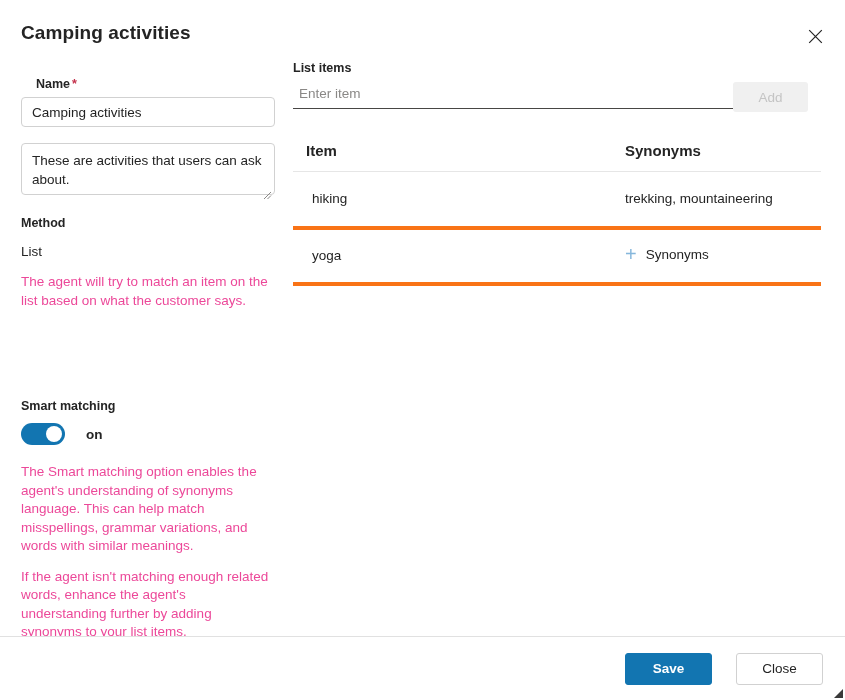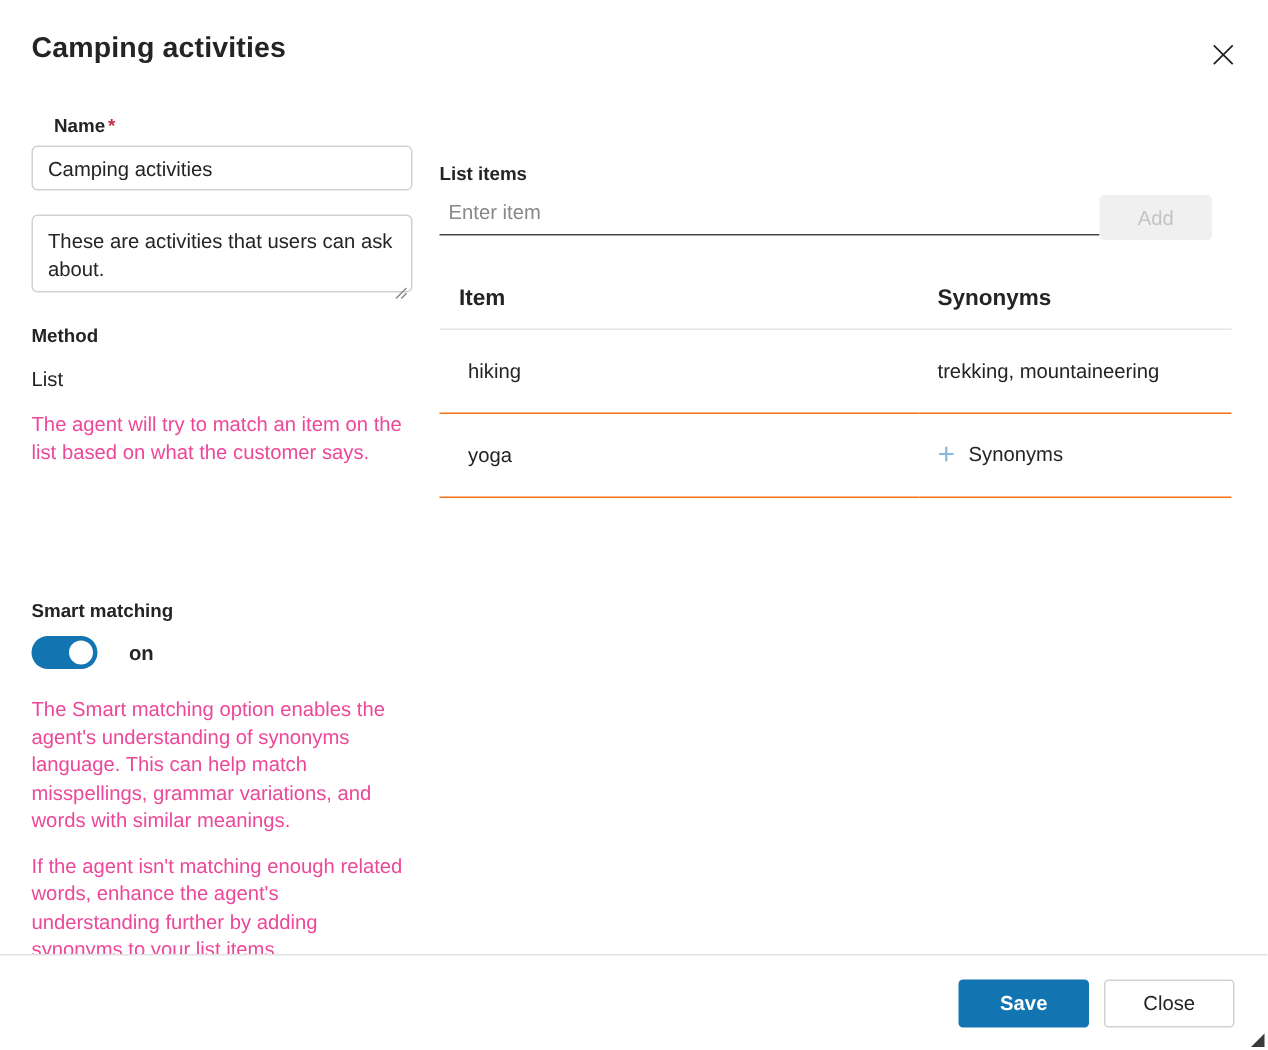--- a/index.html
+++ b/index.html
@@ -178,21 +178,20 @@
     font-weight: 600;
     color: #242424;
   }
 
   
   .right-col {
     position: absolute;
     left: 293px;
     top: 60px;
     width: 528px;
-    margin-top: 48px;
   }
 
   .listitems-label {
     font-size: 12.5px;
     font-weight: 600;
     color: #242424;
     line-height: 16px;
     margin-bottom: 6px;
   }
 
@@ -241,21 +240,21 @@
     border-bottom: 1px solid #e6e6e6;
   }
   .items-table th.col-item { width: 320px; padding-left: 13px; }
   .items-table th.col-syn { padding-left: 12px; }
 
   .items-table td {
     font-size: 13.5px;
     color: #242424;
     height: 56px;
     vertical-align: middle;
-    border-bottom: 1px solid #f97316;
+    border-bottom: 4px solid #f97316;
   }
   .items-table td.col-item { padding-left: 19px; }
   .items-table td.col-syn  { padding-left: 12px; }
 
   .syn-add {
     display: inline-flex;
     align-items: center;
     gap: 9px;
     cursor: pointer;
   }
@@ -268,21 +267,21 @@
 
   
   .footer {
     flex: none;
     height: 64px;
     border-top: 1px solid #e1e1e1;
     display: flex;
     align-items: center;
     justify-content: flex-end;
     padding-right: 22px;
-    gap: 10px;
+    gap: 24px;
     background: #ffffff;
   }
   .btn {
     height: 32px;
     min-width: 87px;
     border-radius: 3px;
     font-family: "Liberation Sans", sans-serif;
     font-size: 13.5px;
     cursor: pointer;
     padding: 0 14px;

